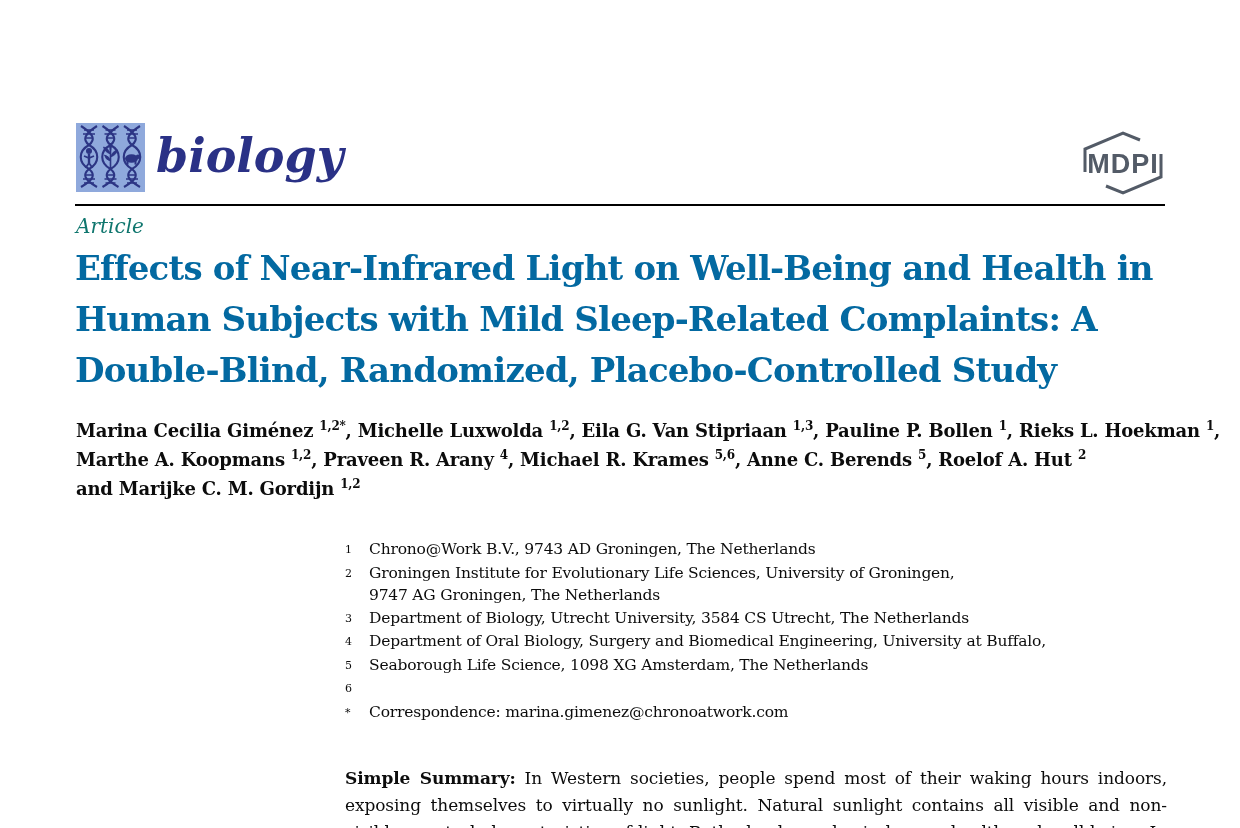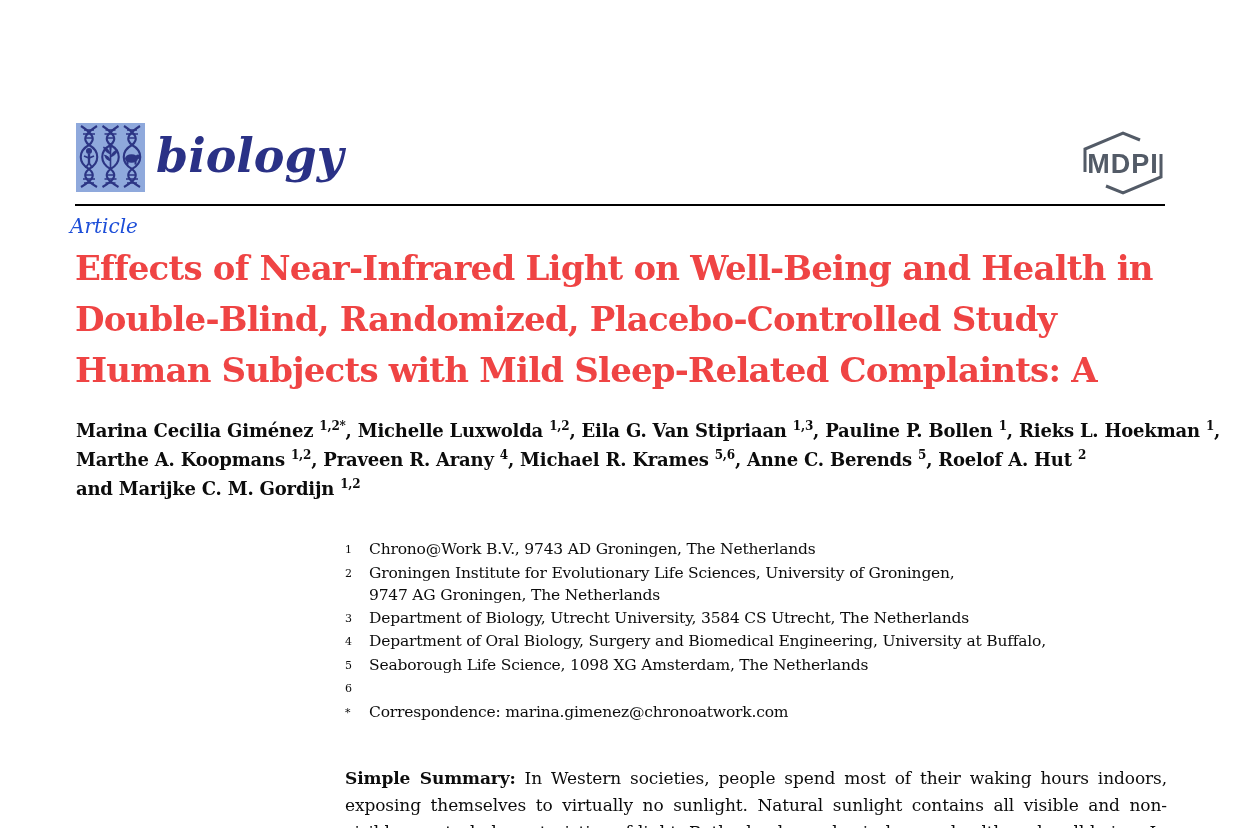--- a/index.html
+++ b/index.html
@@ -11,25 +11,25 @@
   .logo-box { position:absolute; left:76px; top:103px; width:69px; height:69px; }
   .journal-name {
     position:absolute; left:156px; top:100px; height:72px; line-height:72px;
     font-size:46px; font-weight:bold; font-style:italic; color:var(--journal-blue,#2a3186);
     letter-spacing:0px;
   }
   .mdpi-logo { position:absolute; left:1076px; top:110px; width:94px; height:66px; }
   .rule { position:absolute; left:75px; top:184px; width:1090px; height:2px; background:#000; }
 
   .article-type {
-    position:absolute; left:70px; top:194px; font-size:20px; font-style:italic; color:#1d4ed8;
+    position:absolute; left:76px; top:194px; font-size:20px; font-style:italic; color:#0f766e;
   }
   .article-title {
     position:absolute; left:75px; top:223px; width:1090px;
-    font-size:34px; font-weight:bold; line-height:51px; letter-spacing:-0.8px; color:#ef4444;
+    font-size:34px; font-weight:bold; line-height:51px; letter-spacing:-0.8px; color:#0369a1;
   }
   .article-title div { white-space:nowrap; }
 
   .author-block {
     position:absolute; left:76px; top:396px; width:1110px;
     font-size:18px; font-weight:bold; line-height:29px; letter-spacing:-0.2px;
   }
   .author-block .author-line { white-space:nowrap; }
   .author-block sup { font-size:12px; font-weight:bold; line-height:0; }
 
@@ -115,22 +115,22 @@
       <text class="mdpi-text" x="47" y="43" text-anchor="middle" font-size="27" fill="#535b67">MDPI</text>
     </svg>
   </div>
 
   <div class="rule"></div>
 
   <div class="article-type">Article</div>
 
   <div class="article-title">
     <div>Effects of Near-Infrared Light on Well-Being and Health in</div>
+    <div>Human Subjects with Mild Sleep-Related Complaints: A</div>
     <div>Double-Blind, Randomized, Placebo-Controlled Study</div>
-    <div>Human Subjects with Mild Sleep-Related Complaints: A</div>
   </div>
 
   <div class="author-block">
       <div class="author-line">Marina Cecilia Giménez <sup>1,2*</sup>, Michelle Luxwolda <sup>1,2</sup>, Eila G. Van Stipriaan <sup>1,3</sup>, Pauline P. Bollen <sup>1</sup>, Rieks L. Hoekman <sup>1</sup>,</div>
       <div class="author-line">Marthe A. Koopmans <sup>1,2</sup>, Praveen R. Arany <sup>4</sup>, Michael R. Krames <sup>5,6</sup>, Anne C. Berends <sup>5</sup>, Roelof A. Hut <sup>2</sup></div>
       <div class="author-line">and Marijke C. M. Gordijn <sup>1,2</sup></div>
     </div>
 
   <div class="affiliation-list">
       <div class="aff-row">

